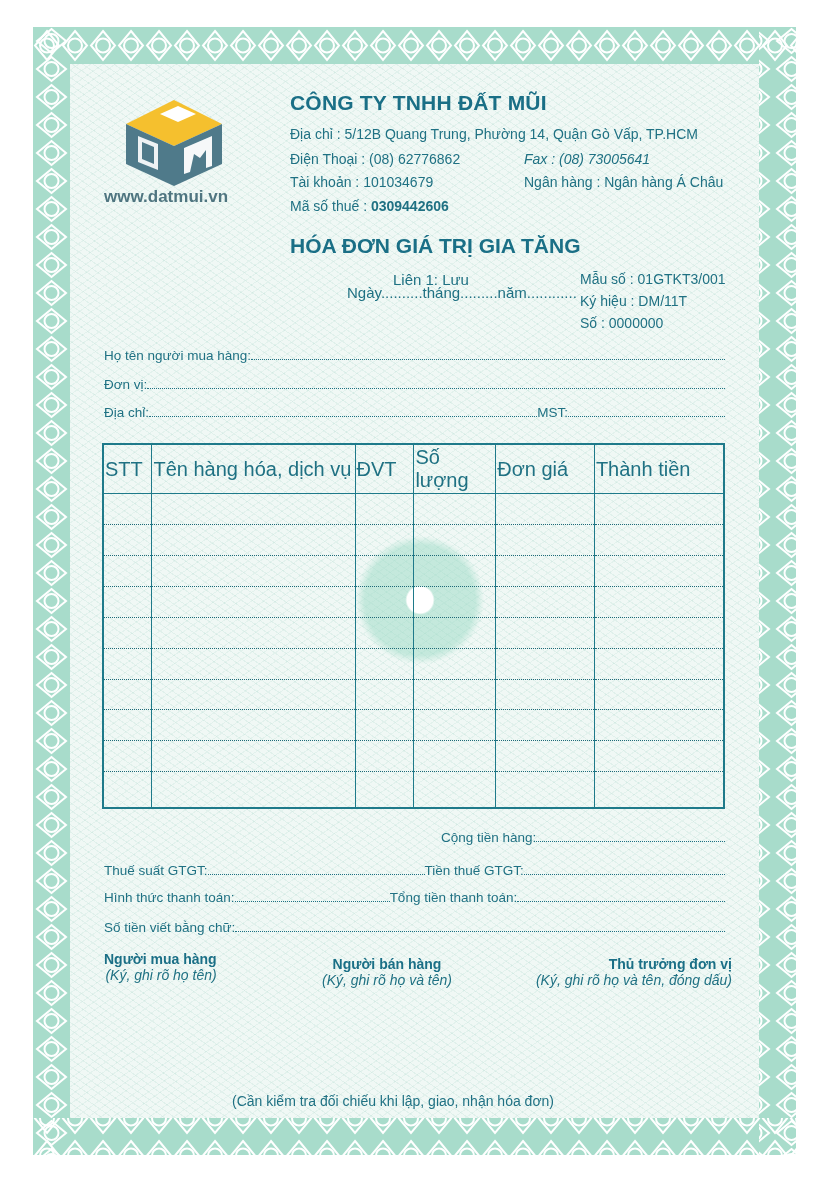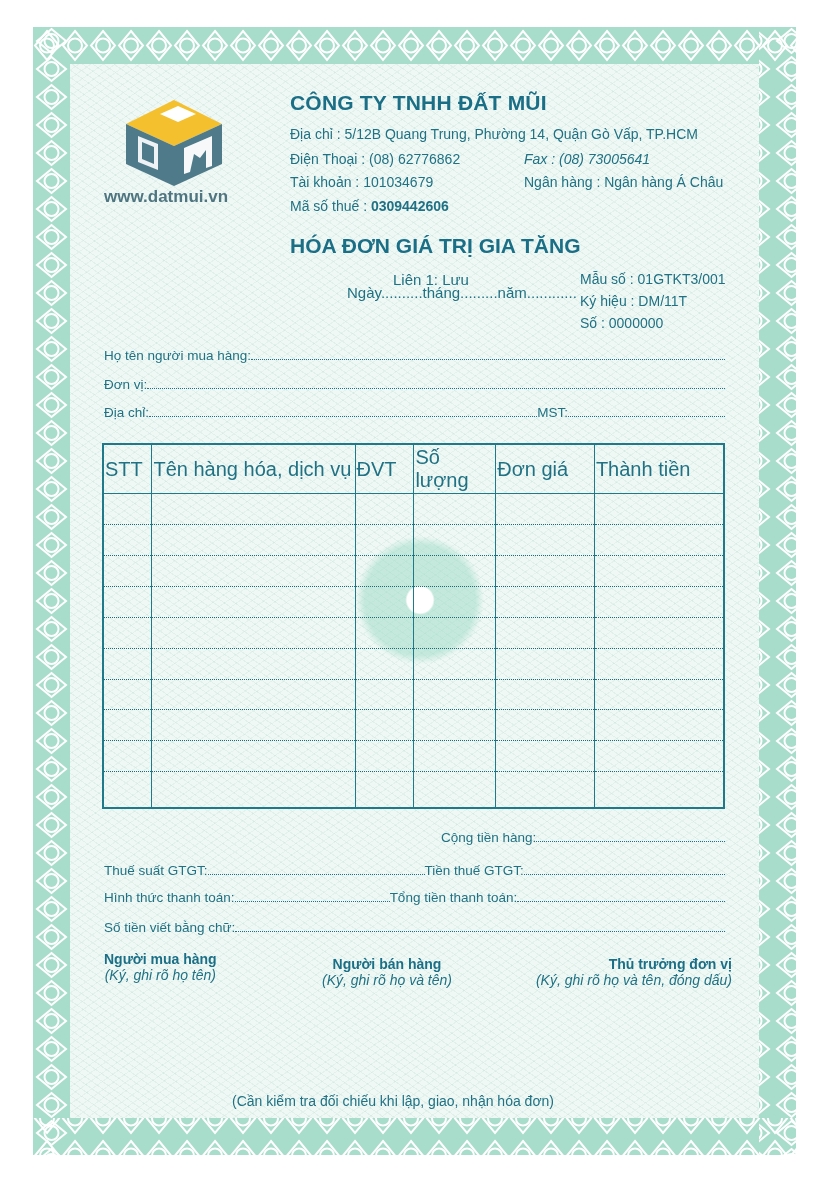--- a/index.html
+++ b/index.html
@@ -217,21 +217,21 @@
   <span>Hình thức thanh toán: </span>
   <span class="dots" style="width:155px;"></span>
   <span>Tổng tiền thanh toán: </span>
   <span class="dots" style="flex:1;"></span>
 </div>
 <div class="abs field" style="left:104px;top:920px;width:621px;display:flex;">
   <span>Số tiền viết bằng chữ: </span>
   <span class="dots" style="flex:1;"></span>
 </div>
 
-<div class="abs" style="left:104px;top:951px;text-align:center;">
+<div class="abs" style="left:104px;top:951px;text-align:right;">
   <div class="sig-title">Người mua hàng</div>
   <div class="sig-note">(Ký, ghi rõ họ tên)</div>
 </div>
 <div class="abs" style="left:312px;top:956px;width:150px;text-align:center;">
   <div class="sig-title">Người bán hàng</div>
   <div class="sig-note">(Ký, ghi rõ họ và tên)</div>
 </div>
 <div class="abs" style="left:512px;top:956px;width:220px;text-align:right;">
   <div class="sig-title">Thủ trưởng đơn vị</div>
   <div class="sig-note">(Ký, ghi rõ họ và tên, đóng dấu)</div>

